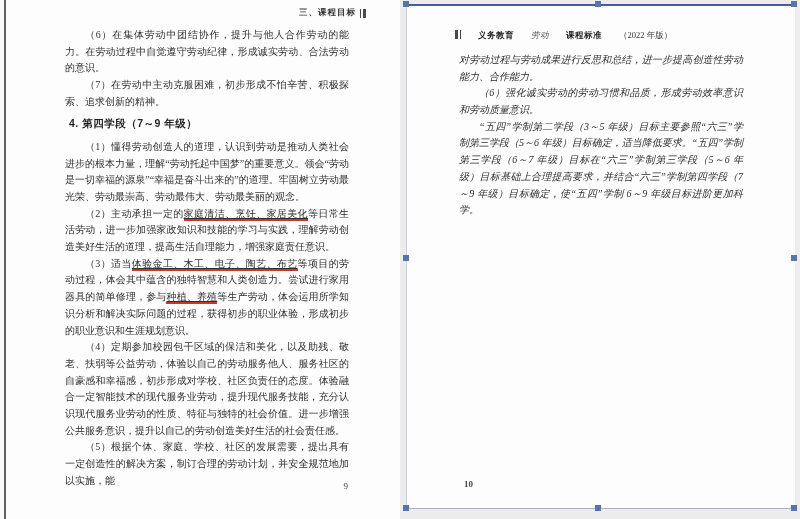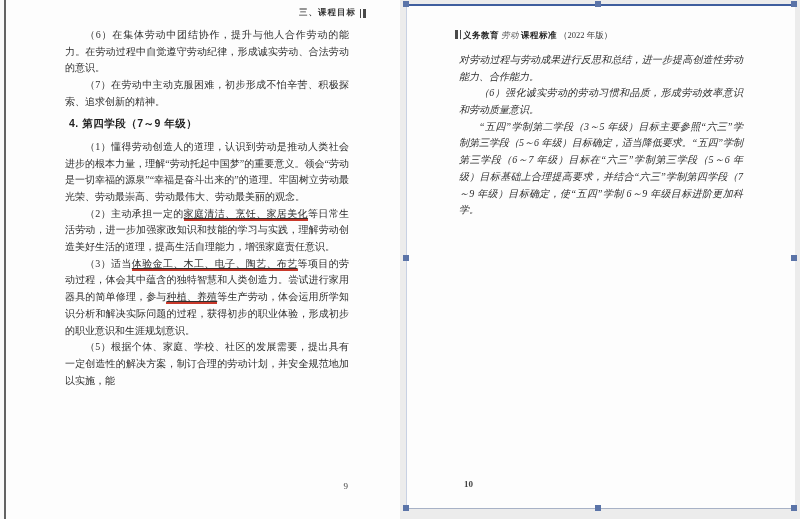--- a/index.html
+++ b/index.html
@@ -14,21 +14,21 @@
   .page{position:absolute;background:#fdfdfd;overflow:hidden;}
   .page-left{left:6px;top:0;width:394px;height:519px;}
   .page-right{left:407px;top:6px;width:388px;height:502px;}
 
   .header-left{
     position:absolute;top:7px;right:34px;display:flex;align-items:center;gap:4px;
     font-size:8.5px;letter-spacing:1px;color:#333;
     font-family:"Liberation Sans","DejaVu Sans",sans-serif;font-weight:bold;
   }
   .header-right{
-    position:absolute;top:24px;left:48px;display:flex;align-items:flex-start;gap:2px;
+    position:absolute;top:24px;left:48px;display:flex;align-items:flex-start;gap:17px;
     font-size:8.5px;color:#222;
   }
   .hr-series,.hr-label{font-family:"Liberation Sans","DejaVu Sans",sans-serif;font-weight:bold;letter-spacing:0.5px;}
   .hr-subject{font-style:italic;color:#555;letter-spacing:0.5px;}
   .hr-edition{color:#333;}
 
   .bars{display:inline-flex;align-items:center;gap:2px;}
   .bars i{display:block;height:9px;background:#4a4a4a;}
   .bars .b-thick{width:3px;}
   .bars .b-thin{width:1px;}
@@ -76,20 +76,21 @@
           <i class="b-thick"></i>
         </span>
     </div>
     <div class="text-col tc-left" id="left-col">
         <p class="para indent"><span>（6）在集体劳动中团结协作，提升与他人合作劳动的能力。在劳动过程中自觉遵守劳动纪律，形成诚实劳动、合法劳动的意识。</span></p>
         <p class="para indent"><span>（7）在劳动中主动克服困难，初步形成不怕辛苦、积极探索、追求创新的精神。</span></p>
         <div class="heading">4. 第四学段（7～9 年级）</div>
         <p class="para indent"><span>（1）懂得劳动创造人的道理，认识到劳动是推动人类社会进步的根本力量，理解“劳动托起中国梦”的重要意义。领会“劳动是一切幸福的源泉”“幸福是奋斗出来的”的道理。牢固树立劳动最光荣、劳动最崇高、劳动最伟大、劳动最美丽的观念。</span></p>
         <p class="para indent"><span>（2）主动承担一定的</span><span class="u-red">家庭清洁、烹饪、家居美化</span><span>等日常生活劳动，进一步加强家政知识和技能的学习与实践，理解劳动创造美好生活的道理，提高生活自理能力，增强家庭责任意识。</span></p>
         <p class="para indent"><span>（3）适当</span><span class="u-red">体验金工、木工、电子、陶艺、布艺</span><span>等项目的劳动过程，体会其中蕴含的独特智慧和人类创造力。尝试进行家用器具的简单修理，参与</span><span class="u-red">种植、养殖</span><span>等生产劳动，体会运用所学知识分析和解决实际问题的过程，获得初步的职业体验，形成初步的职业意识和生涯规划意识。</span></p>
+        <p class="para indent"><span>（4）定期参加校园包干区域的保洁和美化，以及助残、敬老、扶弱等公益劳动，体验以自己的劳动服务他人、服务社区的自豪感和幸福感，初步形成对学校、社区负责任的态度。体验融合一定智能技术的现代服务业劳动，提升现代服务技能，充分认识现代服务业劳动的性质、特征与独特的社会价值。进一步增强公共服务意识，提升以自己的劳动创造美好生活的社会责任感。</span></p>
         <p class="para indent"><span>（5）根据个体、家庭、学校、社区的发展需要，提出具有一定创造性的解决方案，制订合理的劳动计划，并安全规范地加以实施，能</span></p>
       </div>
     <div class="page-num pn-left">9</div>
   </div>
 
   <div class="page page-right">
     <div class="header-right">
       <span class="bars">
           <i class="b-thick"></i>
           <i class="b-thin"></i>

